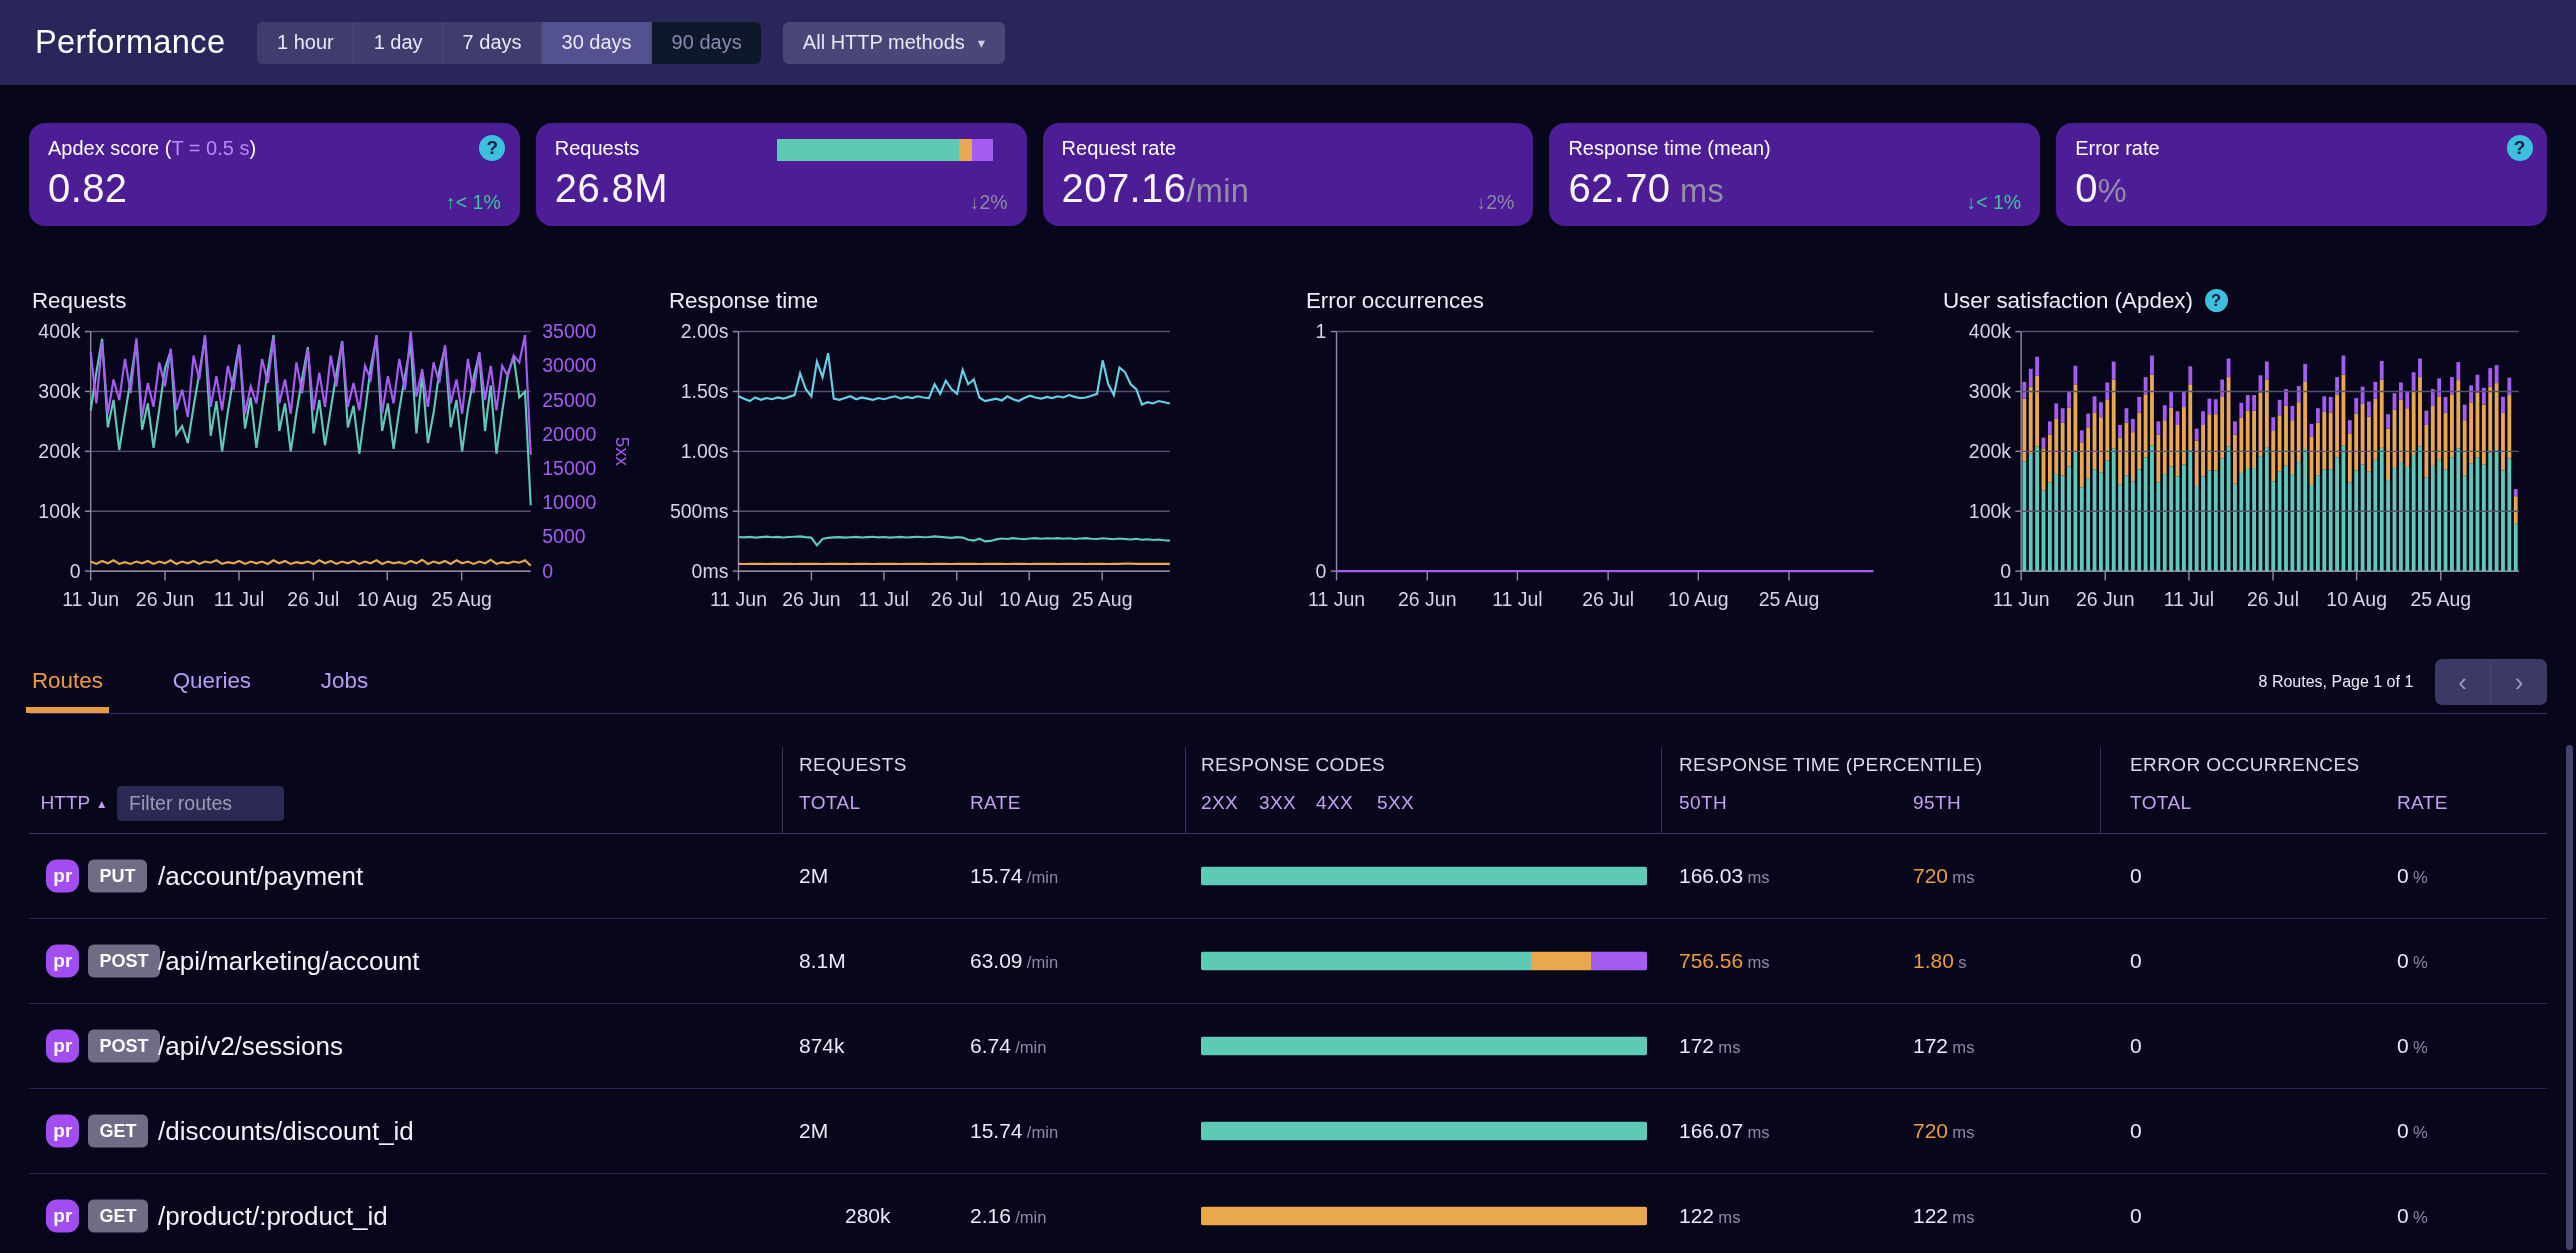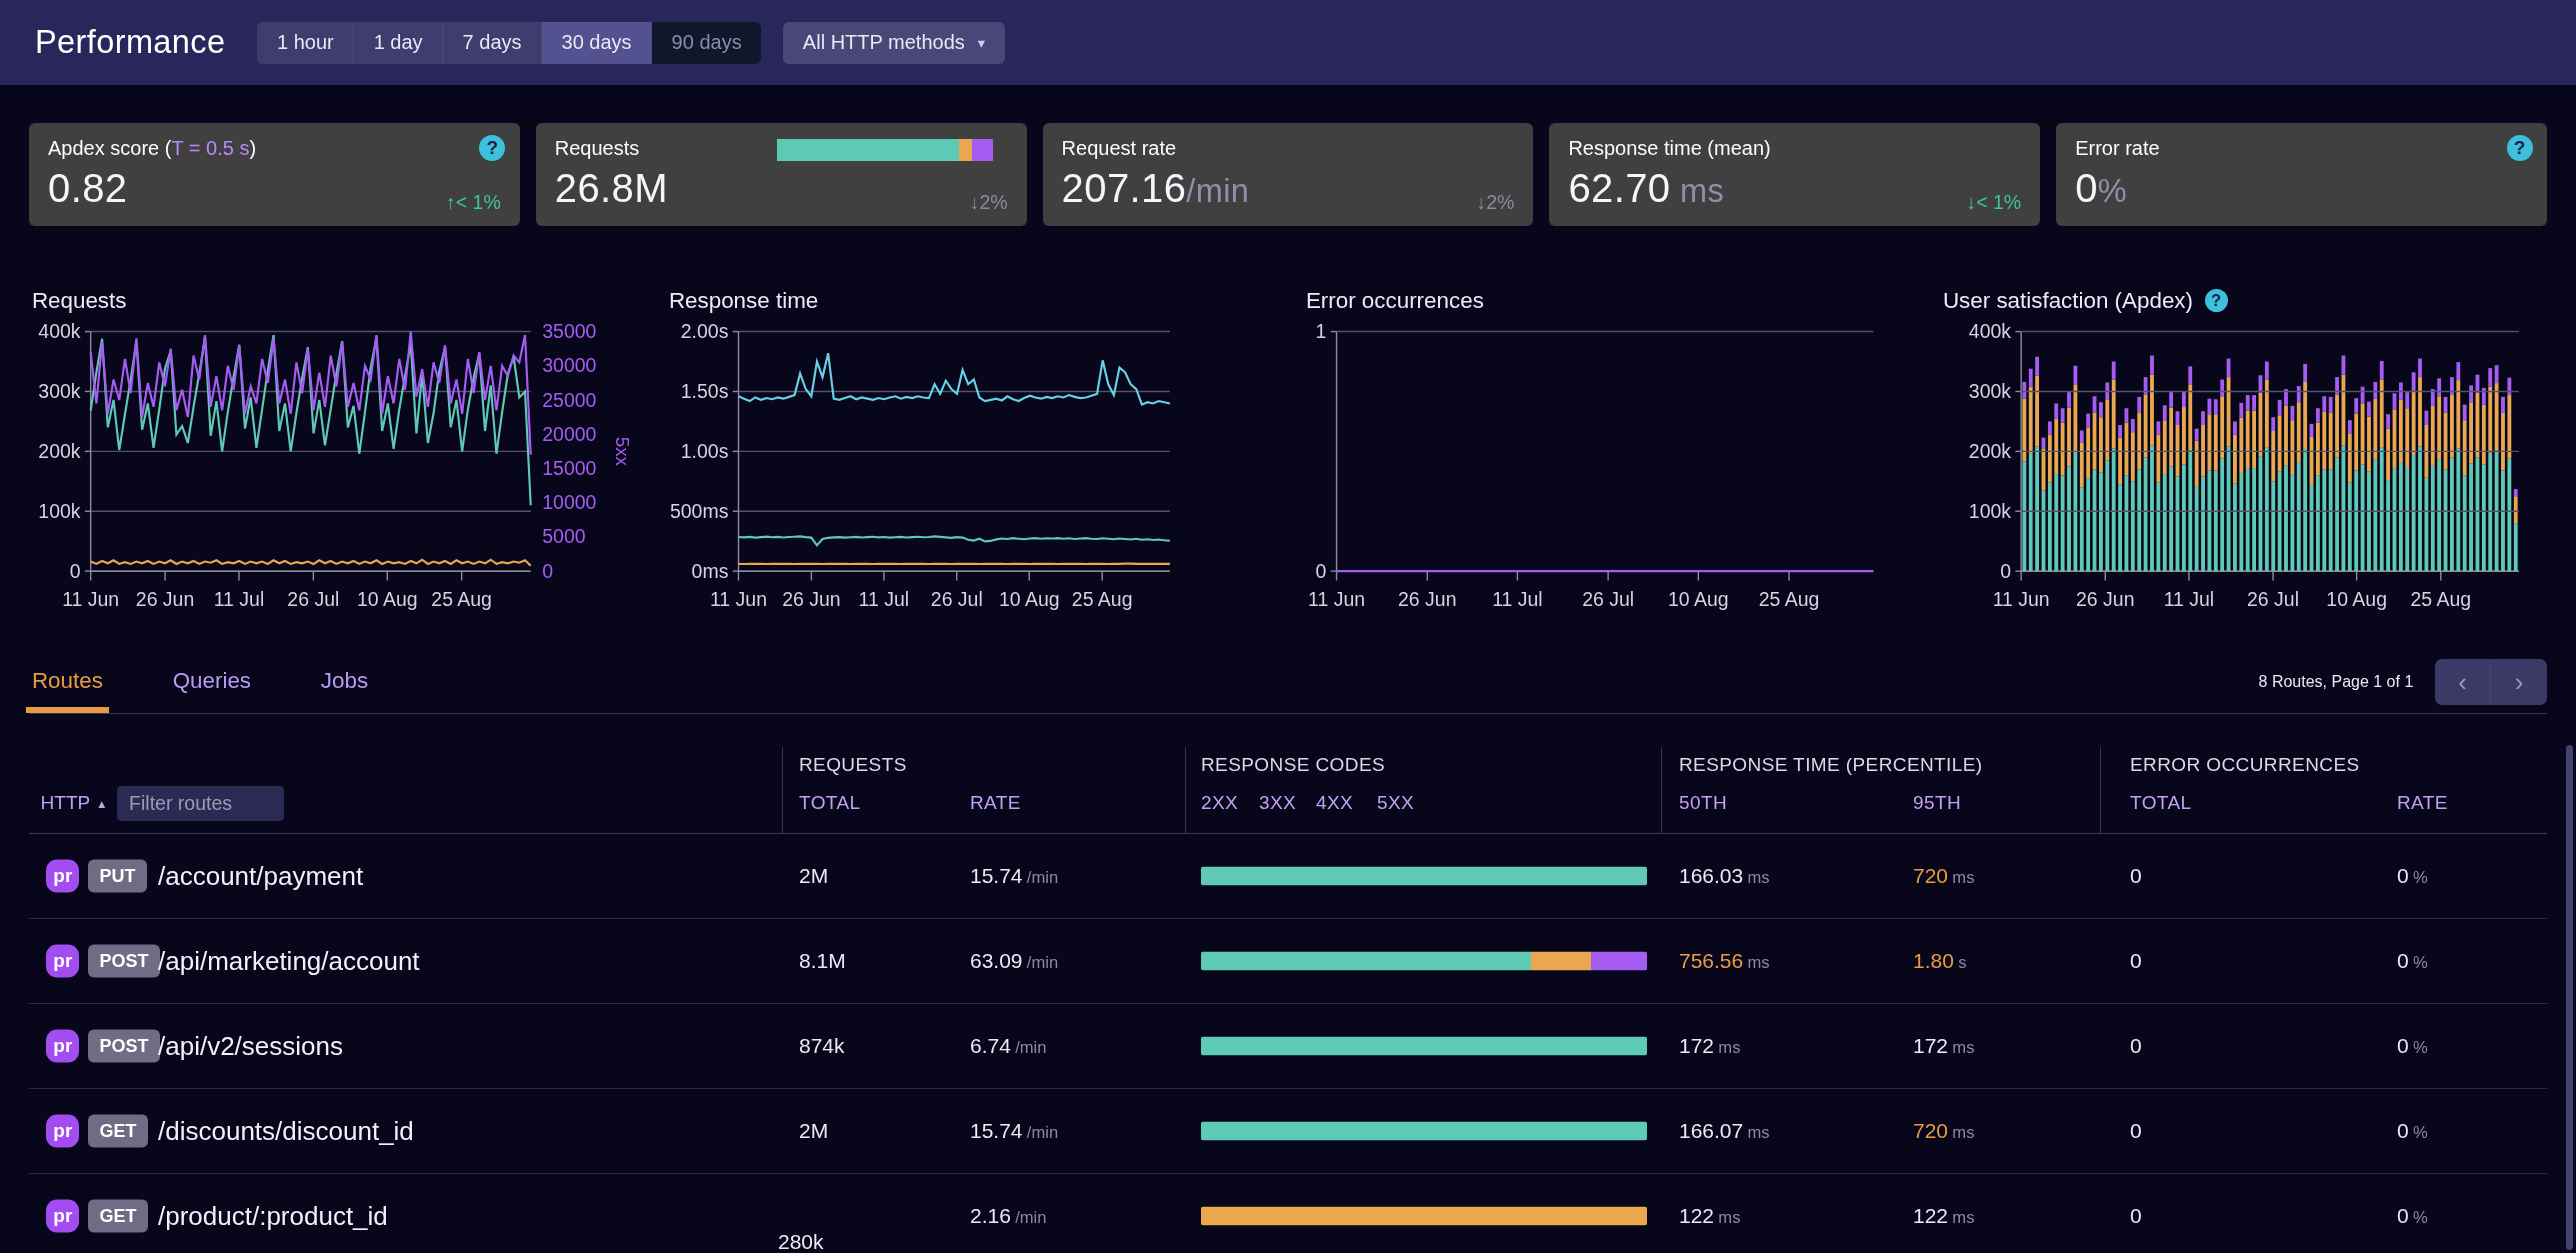--- a/index.html
+++ b/index.html
@@ -13,21 +13,21 @@
     border:none; border-right:1.4px solid #4c4979; cursor:pointer; font-family:inherit; }
   .range-btn:last-child { border-right:none; }
   .range-btn.active { background:#545190; }
   .range-btn.muted { color:#8c89b2; background:#0f172a; }
   .methods-btn { margin-left:21.7px; height:42px; padding:0 20px; font-size:20px; color:#e9e8f4;
     background:#4a4778; border:none; border-radius:5.8px; display:flex; align-items:center; gap:13px;
     cursor:pointer; font-family:inherit; }
   .caret { font-size:14.4px; color:#cfcde2; }
   
   .kpi-row { display:flex; gap:16px; margin:38px 29px 0; }
-  .kpi { flex:1; height:103px; background:#404040; border-radius:6px; position:relative; padding:14.4px 19px; }
+  .kpi { flex:1; height:103px; background:#4c1d95; border-radius:16px; position:relative; padding:14.4px 19px; }
   .kpi-label { font-size:20px; color:#fdfdff; }
   .kpi-label .hl { color:#b78bf5; }
   .kpi-value { font-size:40px; color:#f6f5fb; margin-top:5.8px; font-weight:500; letter-spacing:0.4px; }
   .kpi-unit { color:#908ea9; font-size:32.5px; font-weight:400; }
   .kpi-trend { position:absolute; right:19px; bottom:11.6px; font-size:19.5px; }
   .trend-green { color:#3fc39b; } .trend-gray { color:#8b89a6; }
   .help { width:26px; height:26px; border-radius:50%; background:#3cc0de; color:#201d45; font-size:19px;
     font-weight:bold; display:flex; align-items:center; justify-content:center; flex:none; }
   .kpi .help { position:absolute; top:11.6px; right:14.4px; }
   .minibar { position:absolute; top:16px; right:19px; width:231px; height:21.7px; display:flex; }
@@ -609,21 +609,21 @@
         </div>
         <div class="cell" style="left: 1650px;"><span class="num">166.07</span><span class="unit">ms</span></div>
         <div class="cell" style="left: 1884px;"><span class="num orange-text">720</span><span class="unit">ms</span></div>
         <div class="cell num" style="left: 2101px;">0</div>
         <div class="cell" style="left: 2368px;"><span class="num">0</span><span class="unit">%</span></div>
       </div>
       <div class="row">
         <div class="cell badge-ns">pr</div>
         <div class="cell badge-method">GET</div>
         <div class="cell path">/product/:product_id</div>
-        <div class="cell num" style="left: 749px; margin-top: 26px;">280k</div>
+        <div class="cell num" style="left: 816px;">280k</div>
         <div class="cell" style="left: 941px;"><span class="num">2.16</span><span class="unit">/min</span></div>
         <div class="cell codesbar">
           <div style="width: 100%; background: rgb(233, 168, 78);"></div>
         </div>
         <div class="cell" style="left: 1650px;"><span class="num">122</span><span class="unit">ms</span></div>
         <div class="cell" style="left: 1884px;"><span class="num">122</span><span class="unit">ms</span></div>
         <div class="cell num" style="left: 2101px;">0</div>
         <div class="cell" style="left: 2368px;"><span class="num">0</span><span class="unit">%</span></div>
       </div>
     </div>

